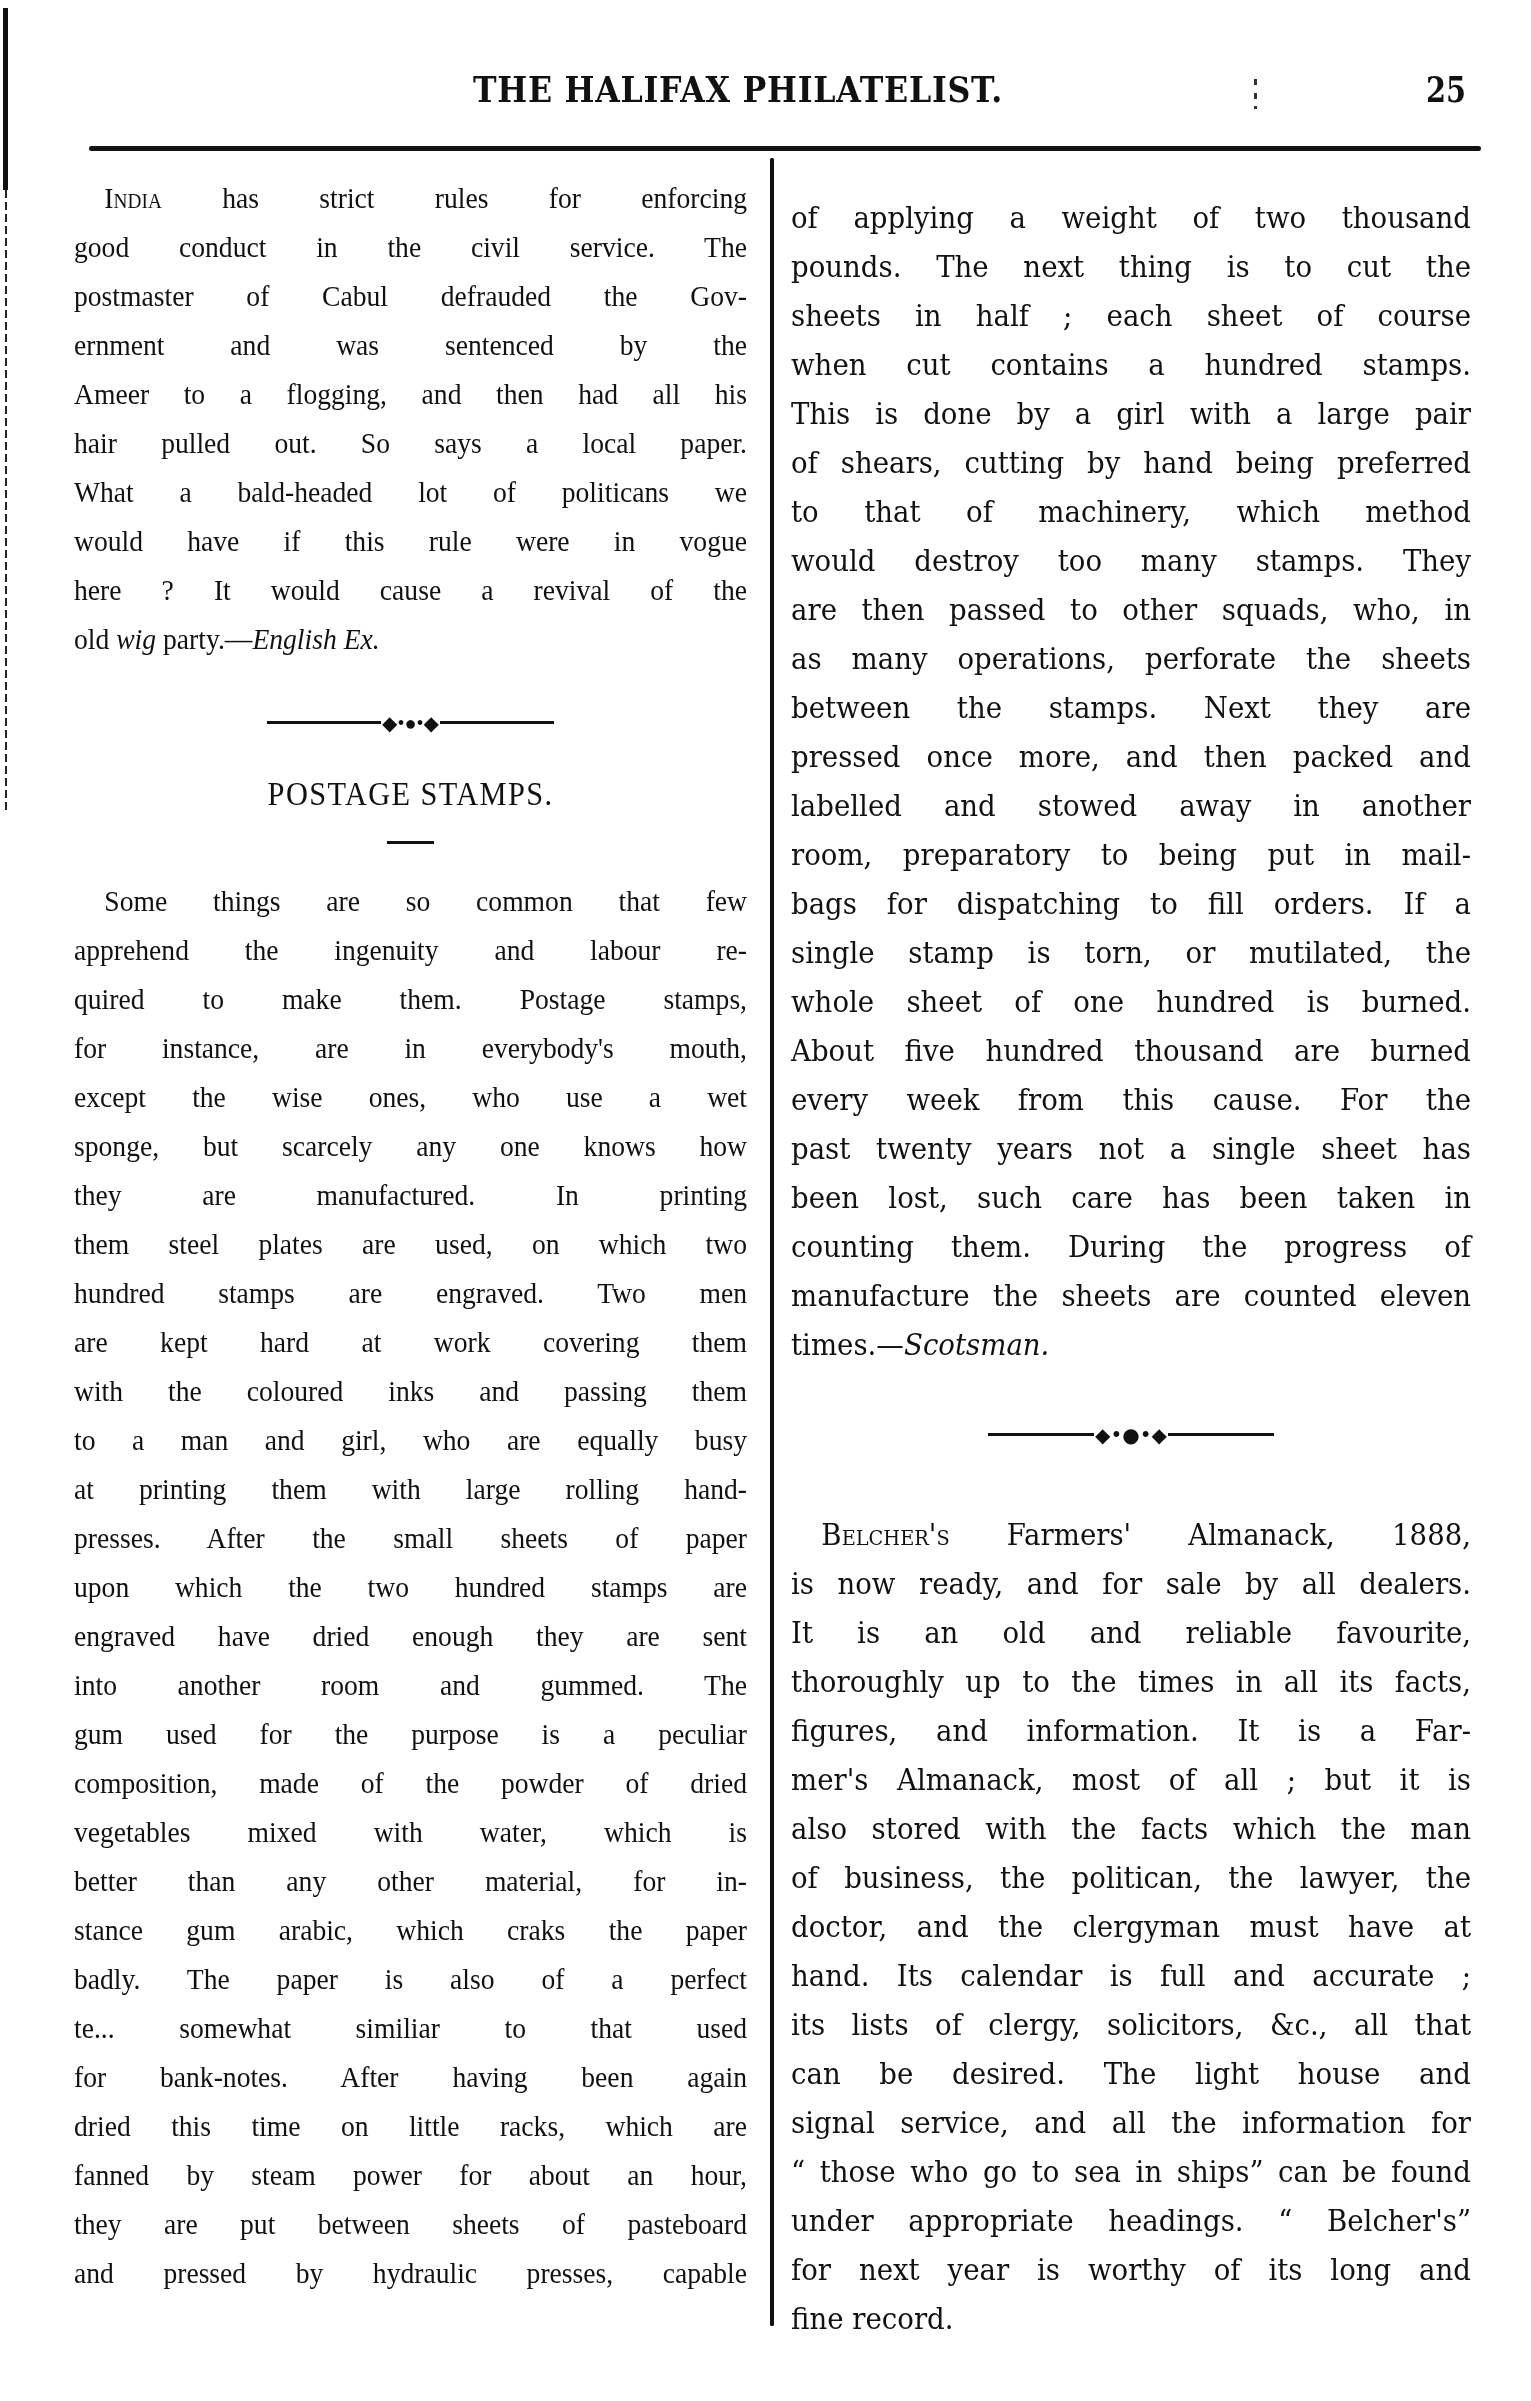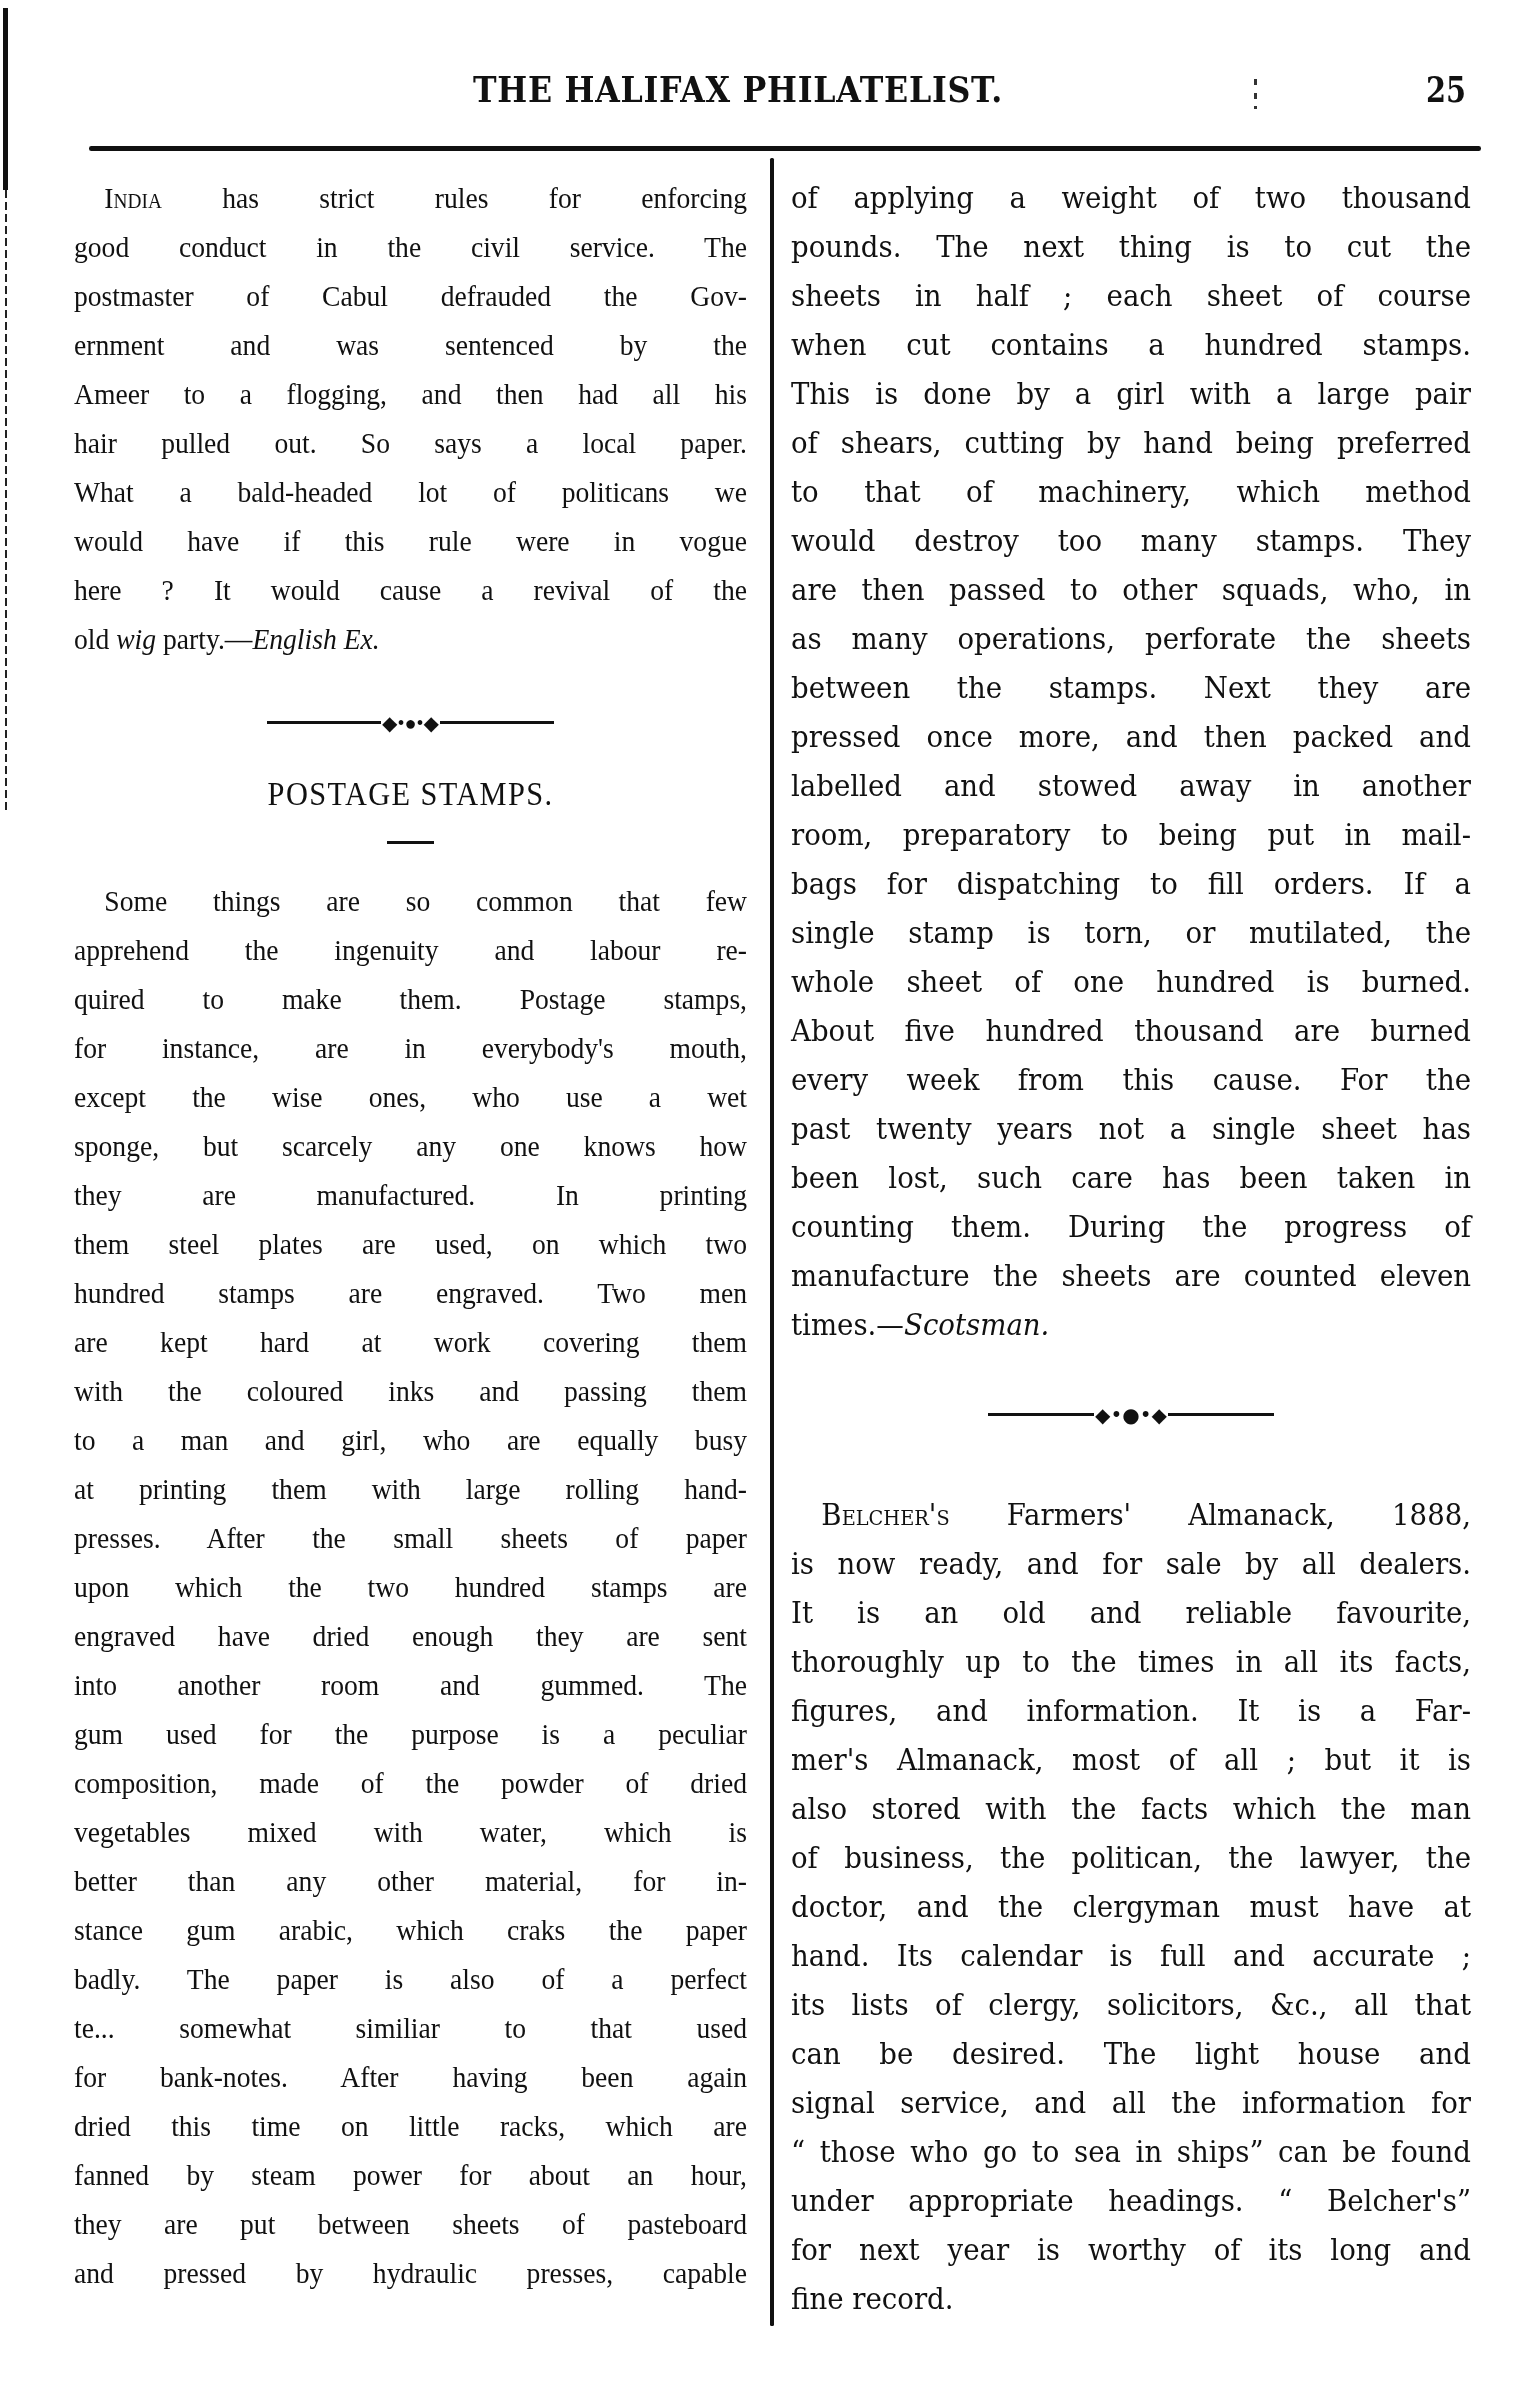--- a/index.html
+++ b/index.html
@@ -37,21 +37,21 @@
   }
   .column-divider {
     position: absolute; left: 770px; top: 158px; width: 3.8px; height: 2168px;
     background: #111; border-radius: 1.5px;
   }
   .column {
     position: absolute; top: 173px;
     font-size: 30px; line-height: 49px;
   }
   .col-left { left: 74px; width: 673px; font-family: Liberation Serif, serif; }
-  .col-right { left: 791px; width: 680px; }
+  .col-right { left: 791px; width: 680px; margin-top: 20px; }
   .line {
     display: block; text-align: justify; text-align-last: justify;
     white-space: nowrap; height: 49px; overflow: visible;
     transform: scaleX(0.92); transform-origin: left center; width: 108.7%;
   }
   .line.last { text-align-last: left; }
   .line.indent { padding-left: 33px; box-sizing: border-box; }
   .sc { font-variant: small-caps; }
   .it { font-style: italic; }
   .ornament {

